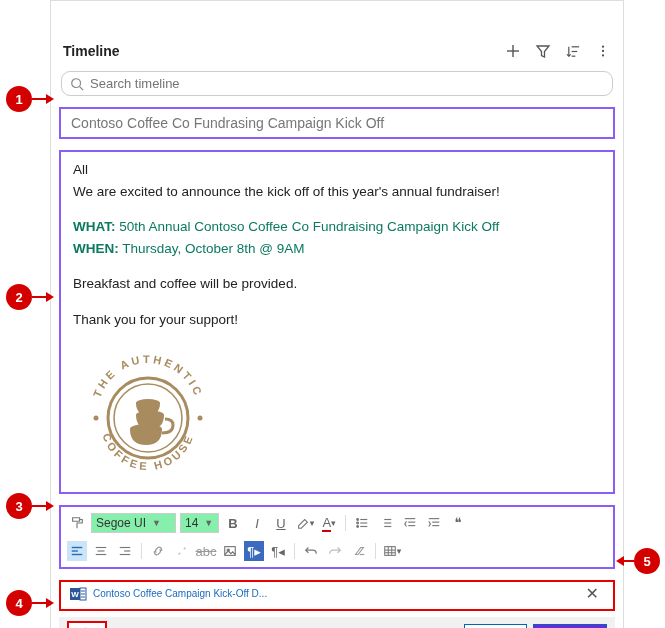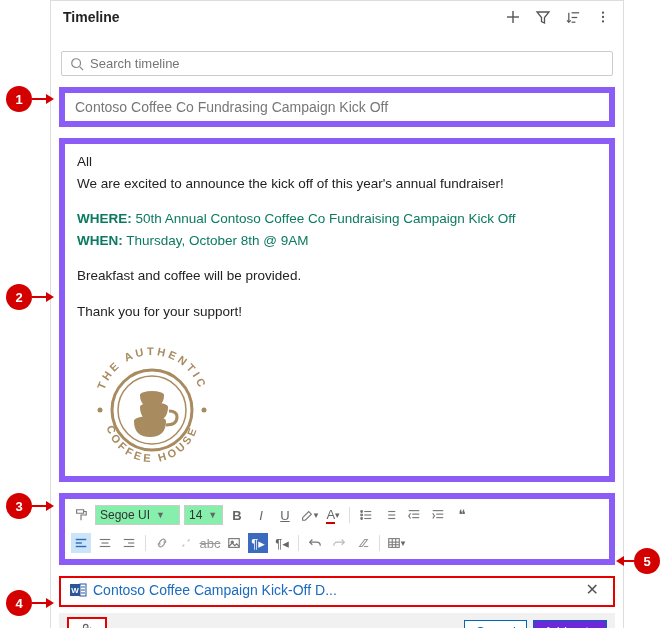--- a/index.html
+++ b/index.html
@@ -1,31 +1,31 @@
 <!DOCTYPE html>
 <html><head>
   <meta charset="utf-8">
   <style>
     * { box-sizing: border-box; margin: 0; padding: 0; font-family: "Segoe UI", Arial, sans-serif; }
     body { width: 665px; height: 628px; background: #fff; position: relative; font-size: 13px; color: #333; }
     .panel { position: absolute; left: 50px; top: 0; width: 574px; border: 1px solid #ddd; background: #fff; }
 
     
-    .hdr { display: flex; align-items: center; padding: 8px 12px 6px; }
+    .hdr { display: flex; align-items: center; padding: 8px 12px 6px; margin-top: 34px; }
     .hdr-title { font-weight: 600; font-size: 14px; color: #222; flex: 1; }
     .hdr-icons { display: flex; gap: 14px; color: #555; }
     .hdr-icons .ic { width: 16px; height: 16px; display: flex; align-items: center; justify-content: center; }
 
     
-    .search { margin: 20px 10px 8px; border: 1px solid #ccc; border-radius: 2px; display: flex; align-items: center; padding: 4px 8px; gap: 6px; }
+    .search { margin: 6px 10px 8px; border: 1px solid #ccc; border-radius: 9px; display: flex; align-items: center; padding: 4px 8px; gap: 6px; }
     .search input { border: none; outline: none; flex: 1; font-size: 13px; color: #555; background: transparent; }
     .mag { width: 14px; height: 14px; }
 
     
-    .cbox { margin: 11px 8px; border: 6px solid #8b5cf6; }
+    .cbox { margin: 11px 8px; border: 2px solid #8b5cf6; }
 
     
     .note-title { padding: 6px 10px; font-size: 14px; color: #777; }
 
     
     .body { padding: 8px 12px 12px; line-height: 1.45; font-size: 13.5px; color: #222; height: 344px; }
     .body p { margin-bottom: 2px; }
     .spc { height: 14px; }
     .grn { color: #0b7a60; }
     .grn b { color: #0b7a60; }
@@ -38,21 +38,21 @@
     .tb-sel.font { width: 85px; }
     .tb-sel.size { width: 39px; }
     .tb-caret { font-size: 9px; color: #666; }
     .tb-btn { width: 20px; height: 20px; display: flex; align-items: center; justify-content: center; color: #666; font-size: 13px; }
     .tb-btn.sel { background: #cce4f7; }
     .tb-div { width: 1px; height: 16px; background: #ddd; margin: 0 2px; }
 
     
     .att-row { display: flex; align-items: center; padding: 2px 8px 6px; margin: 0 8px; border: 2px solid #e60000; }
     .att-ic { width: 18px; height: 18px; margin-right: 6px; display:flex; align-items:center; justify-content:center; }
-    .att-name { color: #1a6bbf; font-size: 14px; flex: 1; }
+    .att-name { color: #1a6bbf; font-size: 10px; flex: 1; }
     .att-x { color: #555; font-size: 16px; padding: 0 6px; }
 
     
     .ftr { background: #f1f1f1; padding: 4px 8px; display: flex; align-items: center; margin: 6px 8px 8px; }
     .clip-box { border: 2px solid #e60000; width: 40px; height: 28px; display: flex; align-items: center; justify-content: center; color: #666; background:#fff; }
     .ftr-sp { flex: 1; }
     .btn { font-size: 13px; padding: 3px 10px; border: 1px solid #0067b8; }
     .btn.cancel { background: #fff; color: #0067b8; margin-right: 6px; }
     .btn.add { background: #6d28d9; color: #fff; }
 
@@ -127,21 +127,21 @@
   </div>
 
   <div class="cbox">
     <div class="note-title">Contoso Coffee Co Fundrasing Campaign Kick Off</div>
   </div>
 
   <div class="cbox body">
     <p>All</p>
     <p>We are excited to announce the kick off of this year's annual fundraiser!</p>
     <div class="spc"></div>
-    <p class="grn"><b>WHERE:</b> <span>50th Annual Contoso Coffee Co Fundraising Campaign Kick Off</span></p>
+    <p class="grn"><b>WHAT:</b> <span>50th Annual Contoso Coffee Co Fundraising Campaign Kick Off</span></p>
     <p class="grn"><b>WHEN:</b> <span>Thursday, October 8th @ 9AM</span></p>
     <div class="spc"></div>
     <p>Breakfast and coffee will be provided.</p>
     <div class="spc"></div>
     <p>Thank you for your support!</p>
     <div class="logo-wrap">
       <svg width="150" height="150" viewBox="0 0 150 150">
         <defs>
           <path id="arcTop" d="M 25 80 A 50 50 0 0 1 125 80" fill="none"></path>
           <path id="arcBot" d="M 28 90 A 47 47 0 0 0 122 90" fill="none"></path>

